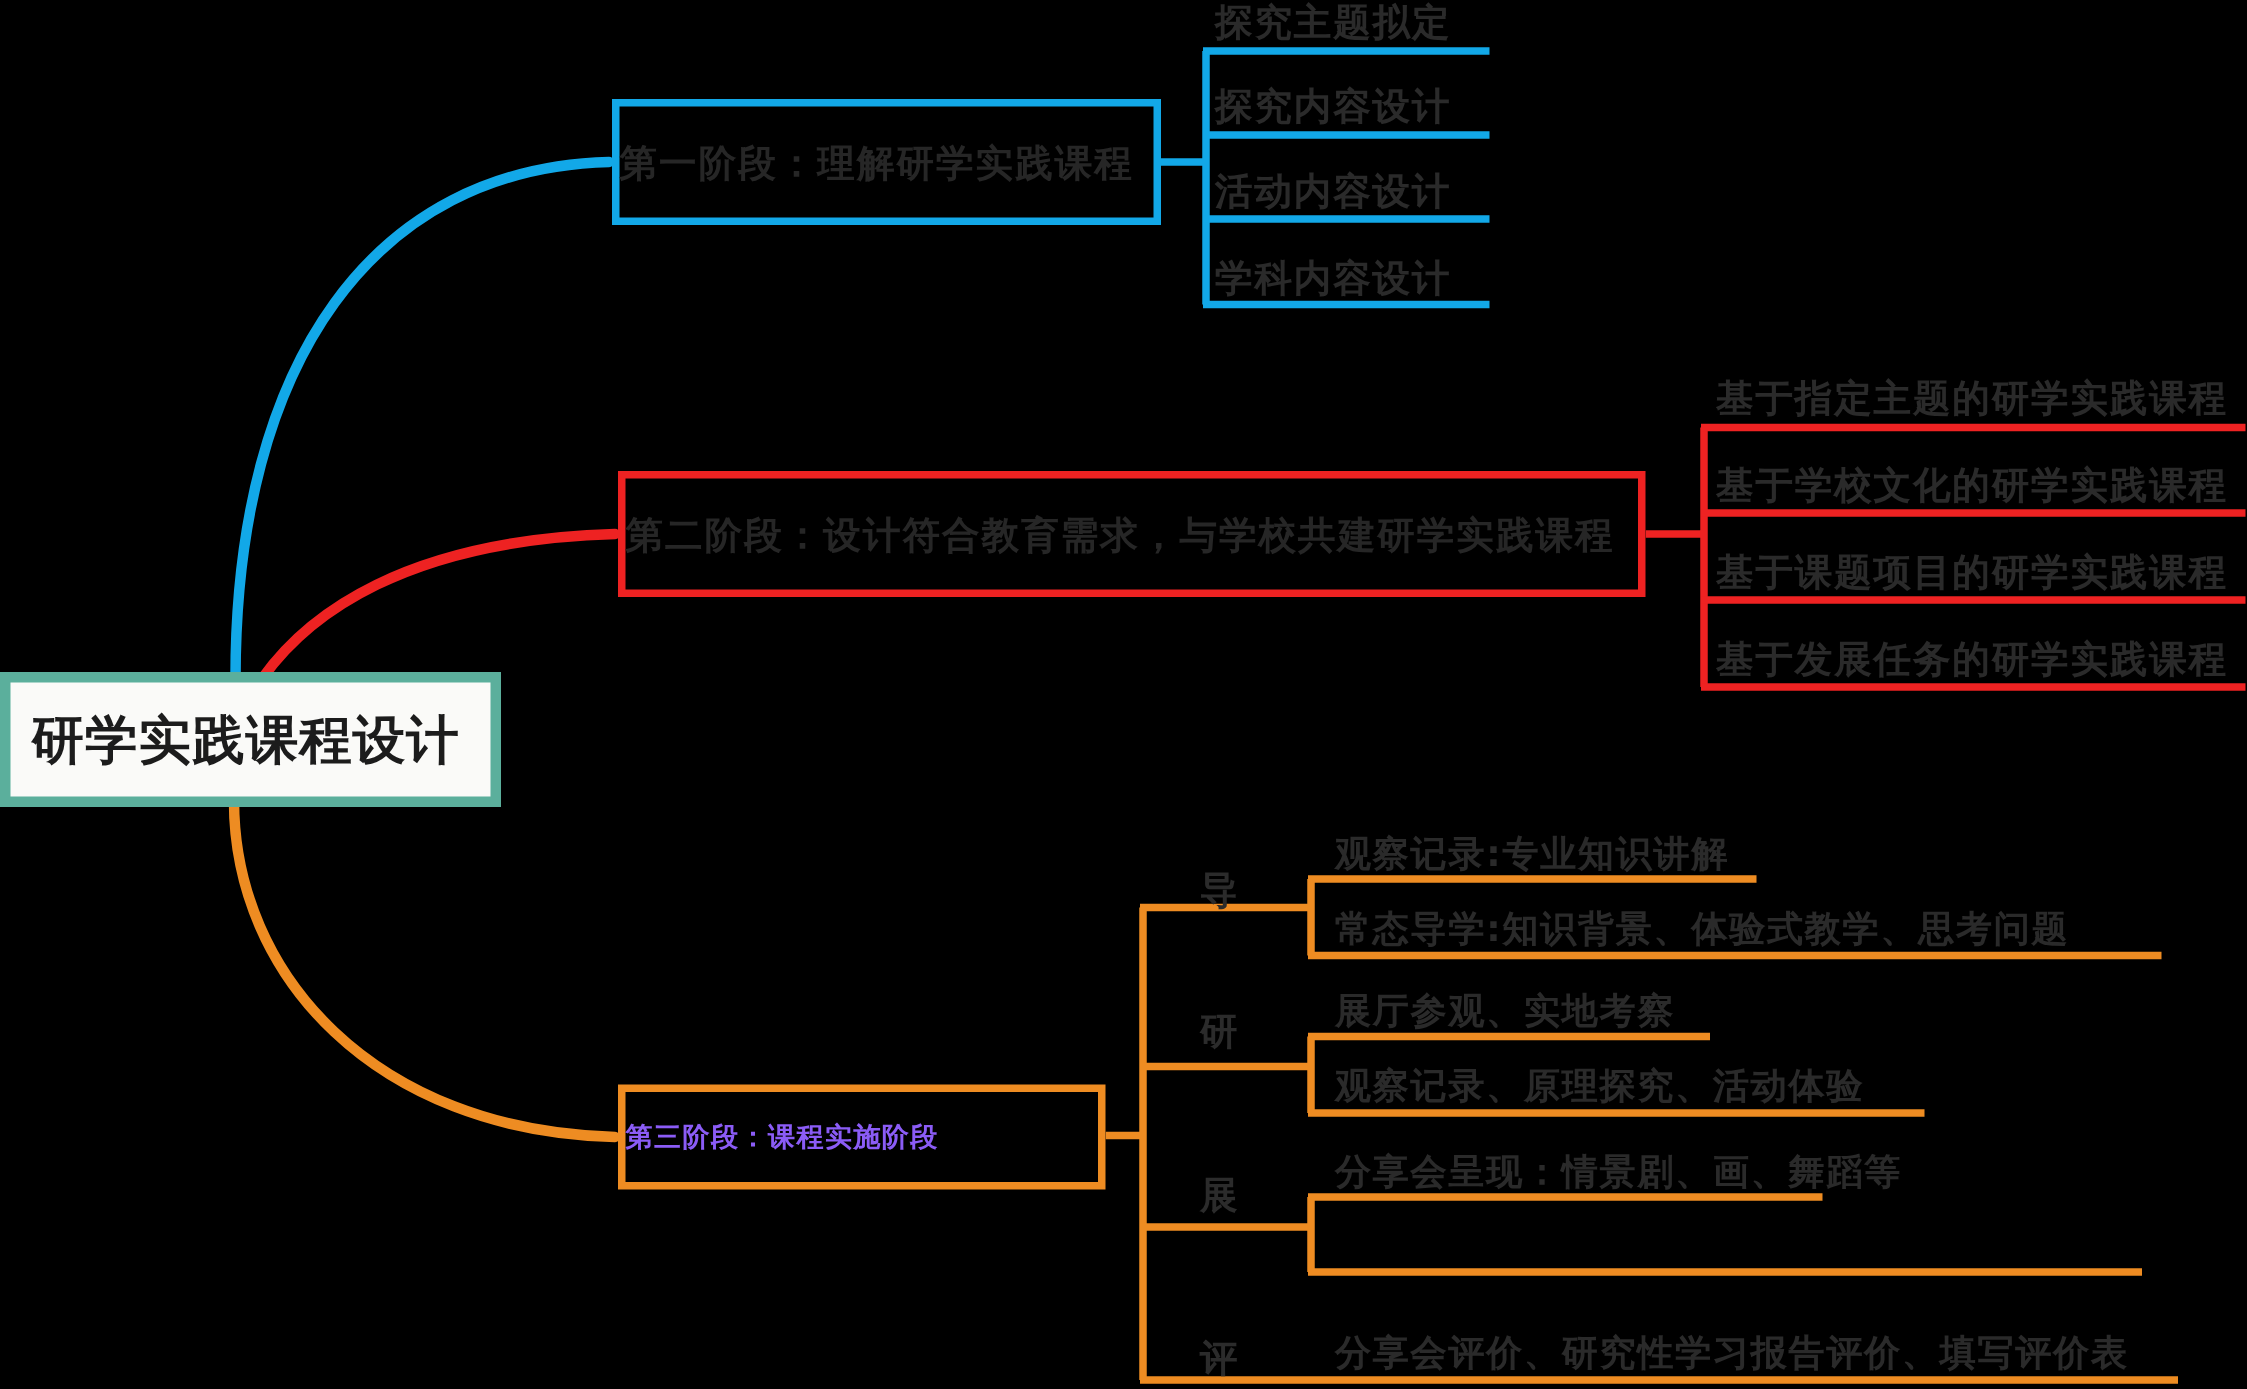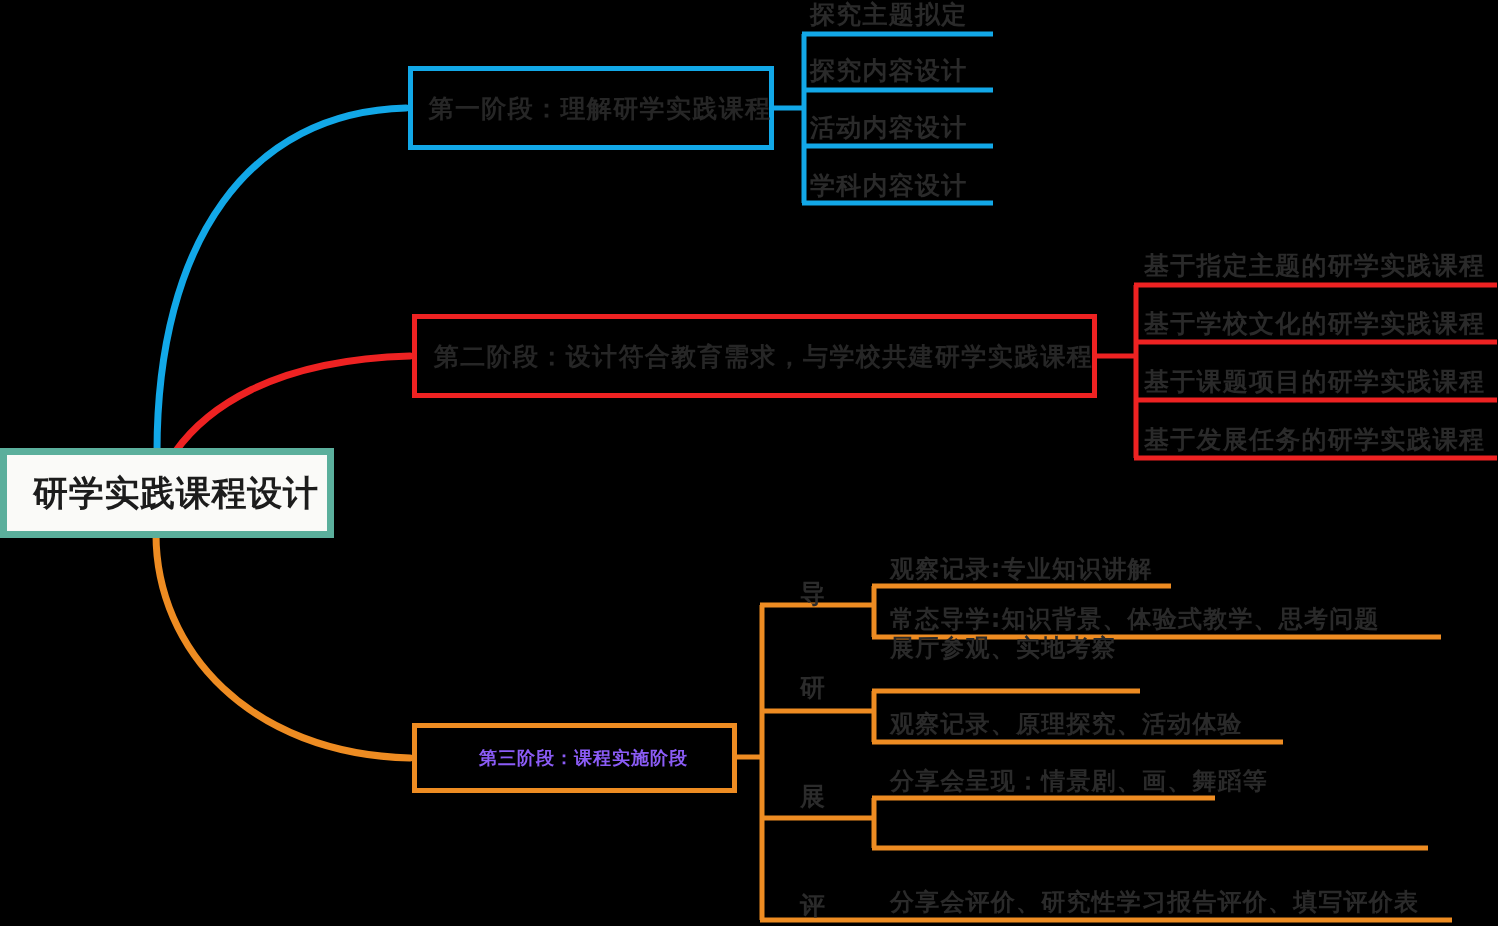--- a/index.html
+++ b/index.html
@@ -38,28 +38,27 @@
 
   .root-node {
     left: 0px;
     top: 448px;
     width: 334px;
     height: 90px;
     border: 7px solid #5BAF9C;
     background: #FAFAF8;
     color: #1C1C1C;
     font-size: 35px;
-    padding-left: 26px;
+    padding-left: 14px;
     letter-spacing: 0.02em;
   }
 
   .stage-node {
     background: #000000;
-    justify-content: center;
-    padding-left: 18px;
+    justify-content: flex-start;
   }
   .stage-1 {
     left: 408px;
     top: 66px;
     width: 366px;
     height: 84px;
     border: 5px solid #12A8E8;
     color: #262626;
     font-size: 25px;
   }
@@ -189,20 +188,20 @@
   <div class="leaf" style="left:1144px; top:427px;">基于发展任务的研学实践课程</div>
 
   <div class="mini" style="left:800px; top:581px;">导</div>
   <div class="mini" style="left:800px; top:675px;">研</div>
   <div class="mini" style="left:800px; top:784px;">展</div>
   <div class="mini" style="left:800px; top:893px;">评</div>
 
   <div class="leaf leaf-sm" style="left:890px; top:557px;">观察记录:专业知识讲解</div>
   <div class="leaf leaf-sm" style="left:890px; top:607px;">常态导学:知识背景、体验式教学、思考问题</div>
 
-  <div class="leaf leaf-sm" style="left:890px; top:638px;font-family:Liberation Mono, monospace;">展厅参观、实地考察</div>
+  <div class="leaf leaf-sm" style="left:890px; top:662px;">展厅参观、实地考察</div>
   <div class="leaf leaf-sm" style="left:890px; top:712px;">观察记录、原理探究、活动体验</div>
 
   <div class="leaf leaf-sm" style="left:890px; top:769px;">分享会呈现：情景剧、画、舞蹈等</div>
 
   <div class="leaf leaf-sm" style="left:890px; top:890px;">分享会评价、研究性学习报告评价、填写评价表</div>
 
 </div>
 
 </body></html>

